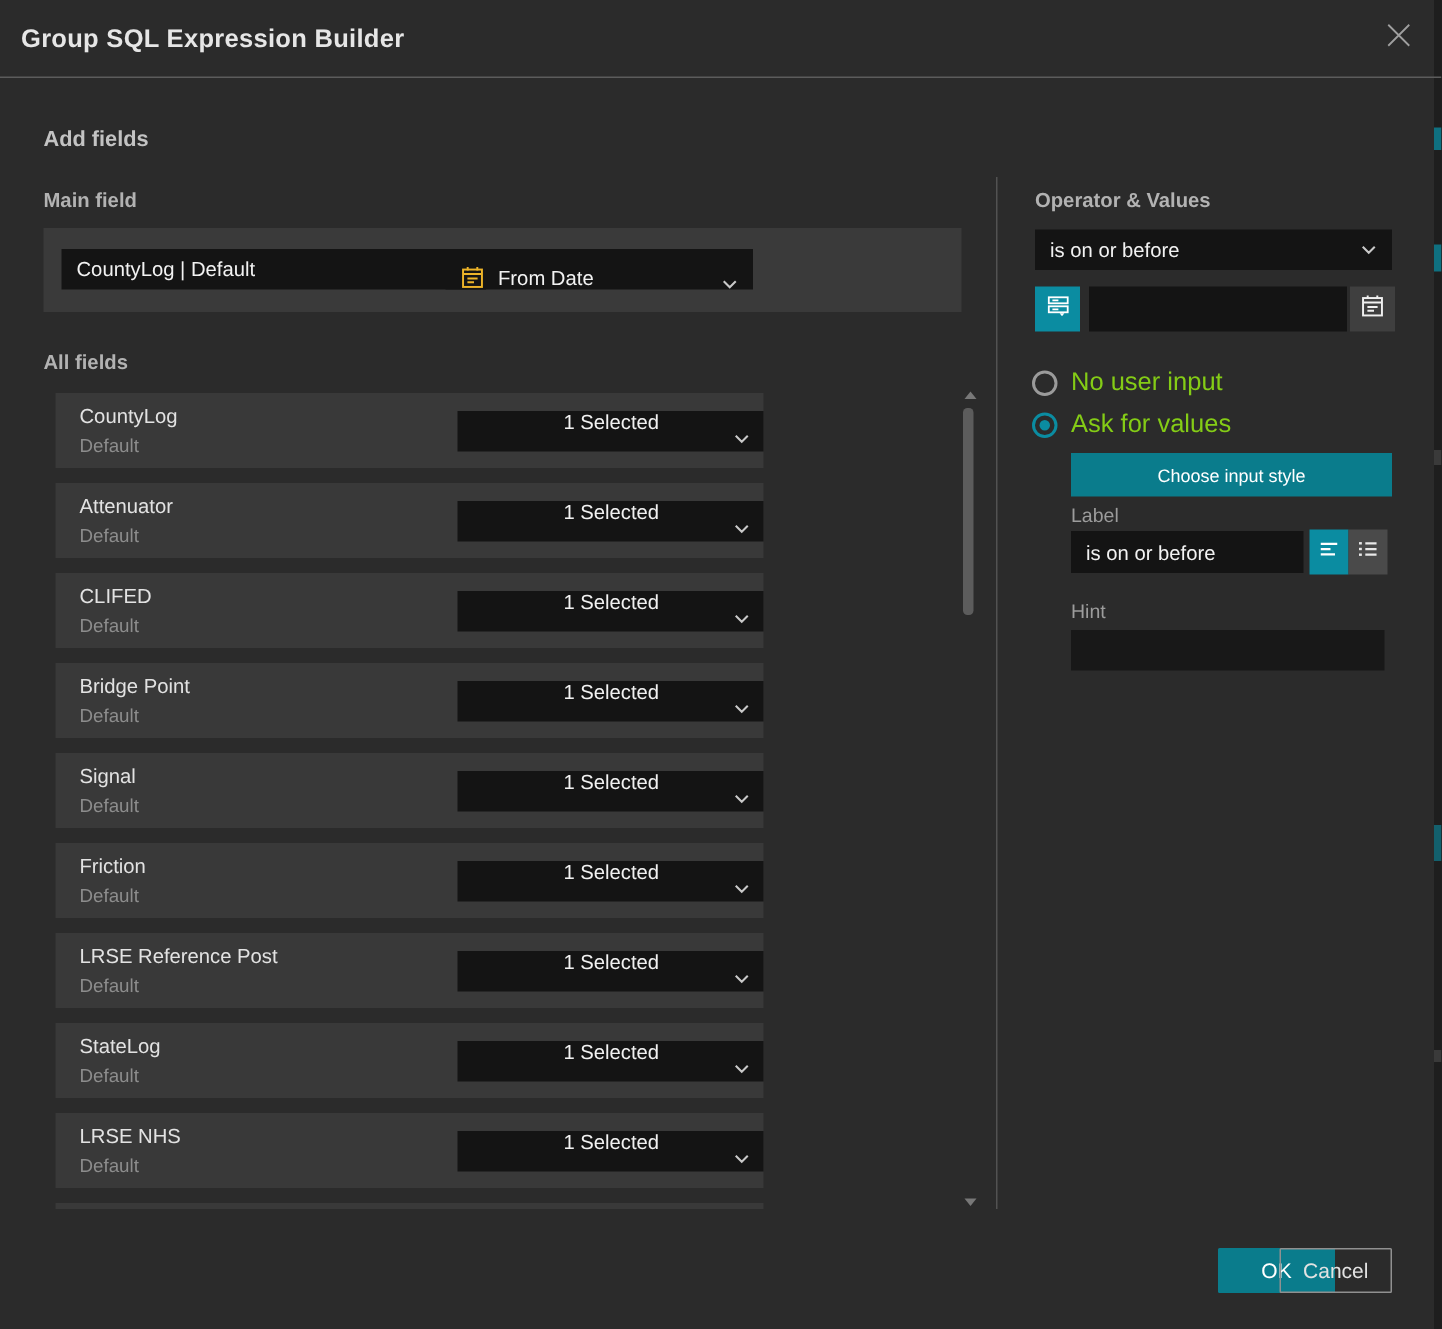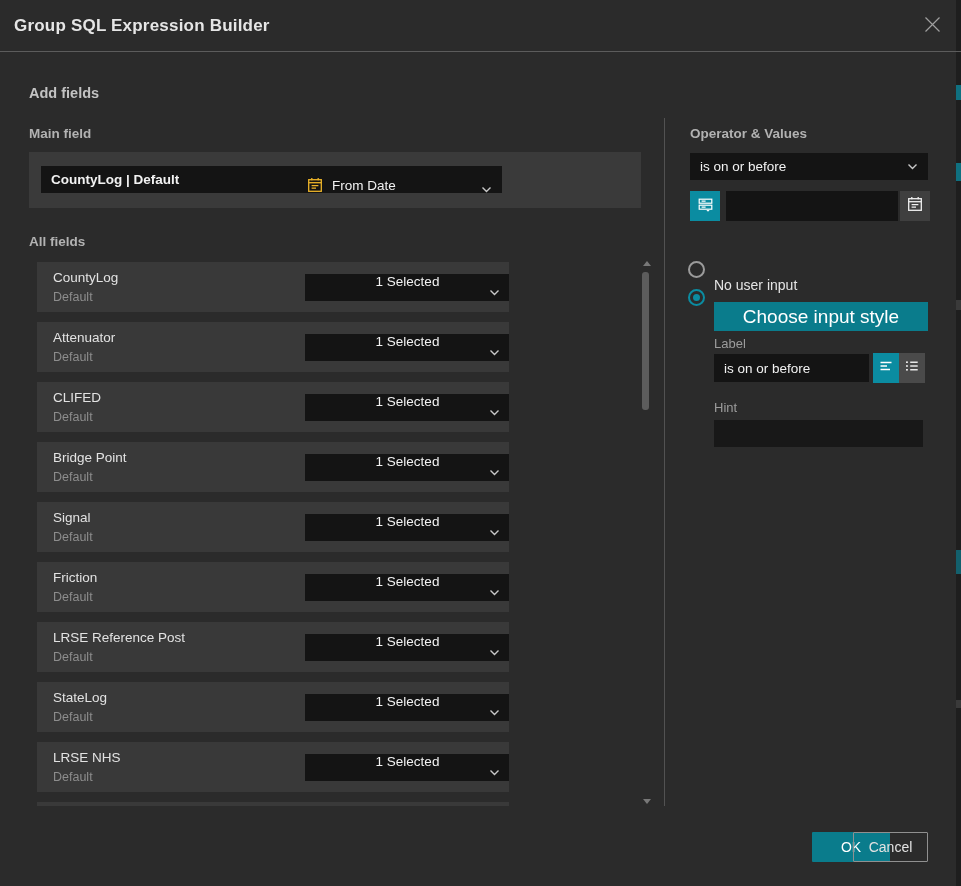--- a/index.html
+++ b/index.html
@@ -36,21 +36,21 @@
   .h-all   { position:absolute; left:29px; top:234px; font-size:13.5px; font-weight:700; color:#b2b2b2; }
   .h-op    { position:absolute; left:690px; top:126px; font-size:13.5px; font-weight:700; color:#b2b2b2; }
 
   
   .dd { position:absolute; height:27px; background:#141414; display:flex; align-items:center;
         padding:0 10px; color:#f2f2f2; font-size:13.5px; cursor:pointer; }
   .dd .chev { margin-left:auto; display:flex; align-items:center; }
 
   
   .main-bar { position:absolute; left:29px; top:152px; width:612px; height:56px; background:#3a3a3a; }
-  .dd.src   { left:41px;  top:166px; width:283px;font-weight:bold; }
+  .dd.src   { left:41px;  top:166px; width:283px; }
   .dd.fld   { left:297px; top:166px; width:205px;align-items:flex-end; }
   .dd.fld .cal { display:flex; align-items:center; margin-right:9px; color:var(--calendar-gold,#edb429); }
 
   
   .list-viewport { position:absolute; left:29px; top:258px; width:480px; height:548px; overflow:hidden;padding-left:8px; }
   .field-row { position:relative; width:600px; height:50px; background:#393939; margin-bottom:10px; }
   .field-row:first-child { margin-top:4px; }
   .row-name { position:absolute; left:16px; top:8px;  font-size:13.5px; color:#e2e2e2; }
   .row-sub  { position:absolute; left:16px; top:28px; font-size:12.5px; color:#8d8d8d; }
   .dd.row-dd { left:268px; top:12px; width:205px;flex-direction:column; }
@@ -77,24 +77,24 @@
   .cal-btn { position:absolute; left:900px; top:191px; width:30px; height:30px; background:#3f3f3f;
              display:flex; align-items:center; justify-content:center; color:#f0f0f0; cursor:pointer; }
 
   .radio-row { position:absolute; left:688px; display:flex; align-items:center; cursor:pointer; }
   .radio-row.r1 { top:245px; }
   .radio-row.r2 { top:273px; }
   .radio-circle { width:17px; height:17px; border-radius:50%; border:2px solid #9b9b9b; background:transparent; flex:0 0 auto; }
   .radio-circle.checked { border-color:var(--accent-cyan,#0b8ca1); position:relative; }
   .radio-circle.checked::after { content:""; position:absolute; left:3px; top:3px; width:7px; height:7px;
                                  border-radius:50%; background:var(--accent-cyan,#0b8ca1); }
-  .radio-label { margin-left:9px; font-size:14px; color:#e5e5e5;margin-top:32px; }
+  .radio-label { margin-left:9px; font-size:17px; color:#84cc16; }
 
   .choose-btn { position:absolute; left:714px; top:302px; width:214px; height:29px; background:var(--accent-teal,#0a7c8c);
-                color:#fff; font-size:19px; display:flex; align-items:center; justify-content:center; cursor:pointer; }
+                color:#fff; font-size:12px; display:flex; align-items:center; justify-content:center; cursor:pointer; }
 
   .lab-h  { position:absolute; left:714px; top:336px; font-size:13px; color:#9c9c9c; }
   .lab-input { left:714px; top:354px; width:155px; height:28px; }
   .seg { position:absolute; top:353px; width:26px; height:30px; display:flex; align-items:center; justify-content:center; cursor:pointer; }
   .seg.active   { left:873px; background:var(--accent-cyan,#0b8ca1); }
   .seg.inactive { left:899px; background:#4a4a4a; }
 
   .hint-h { position:absolute; left:714px; top:400px; font-size:13px; color:#9c9c9c; }
   .hint-input { left:714px; top:420px; width:209px; height:27px; background:#181818; }
 

